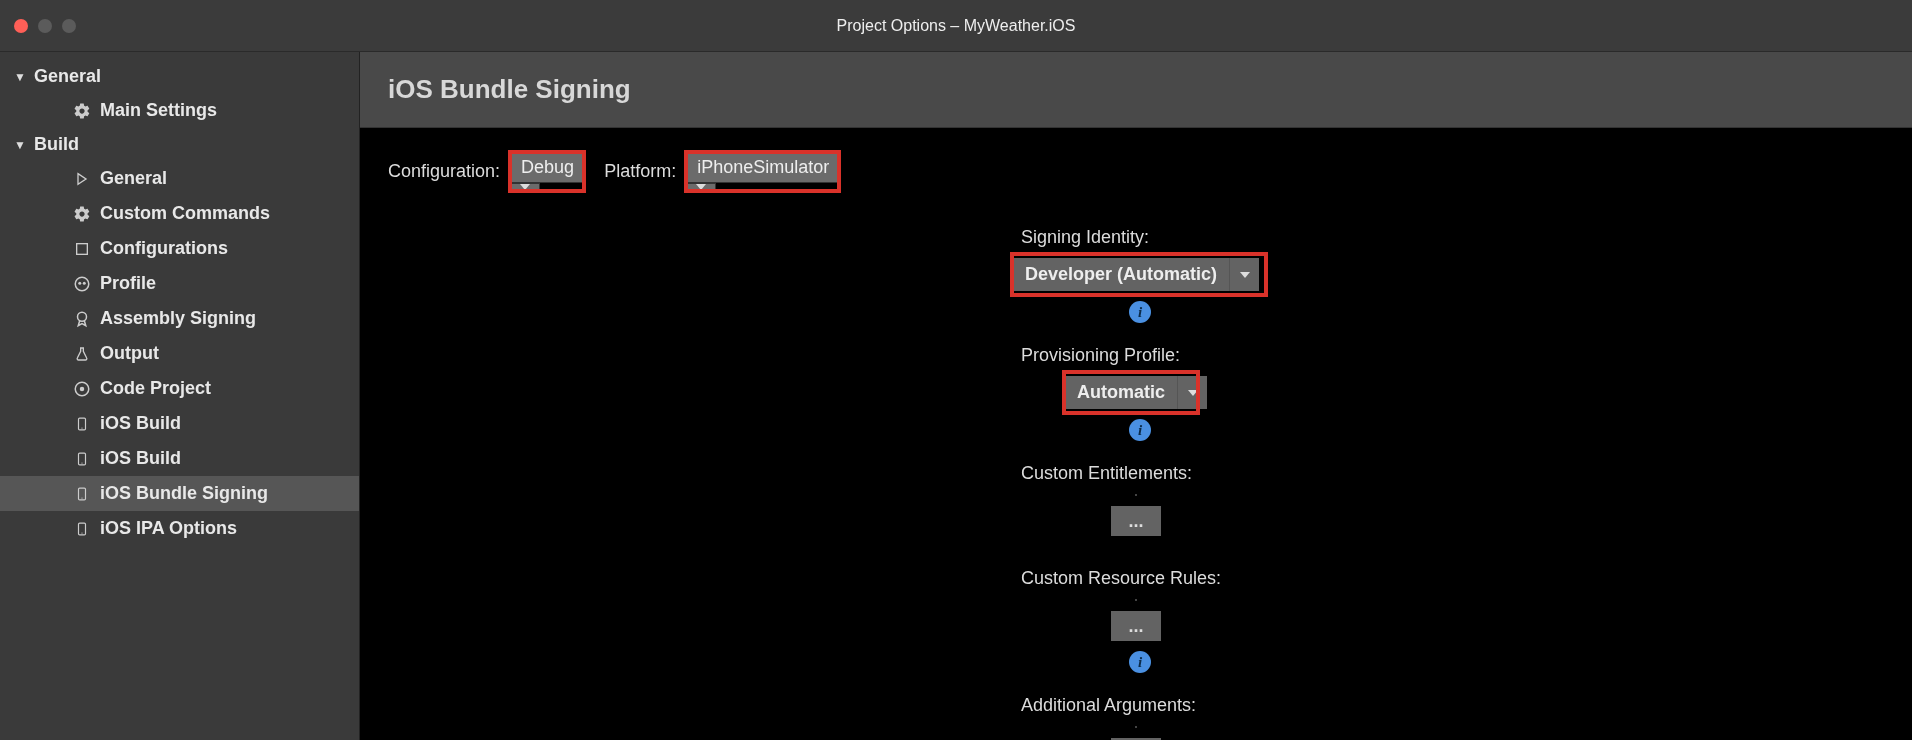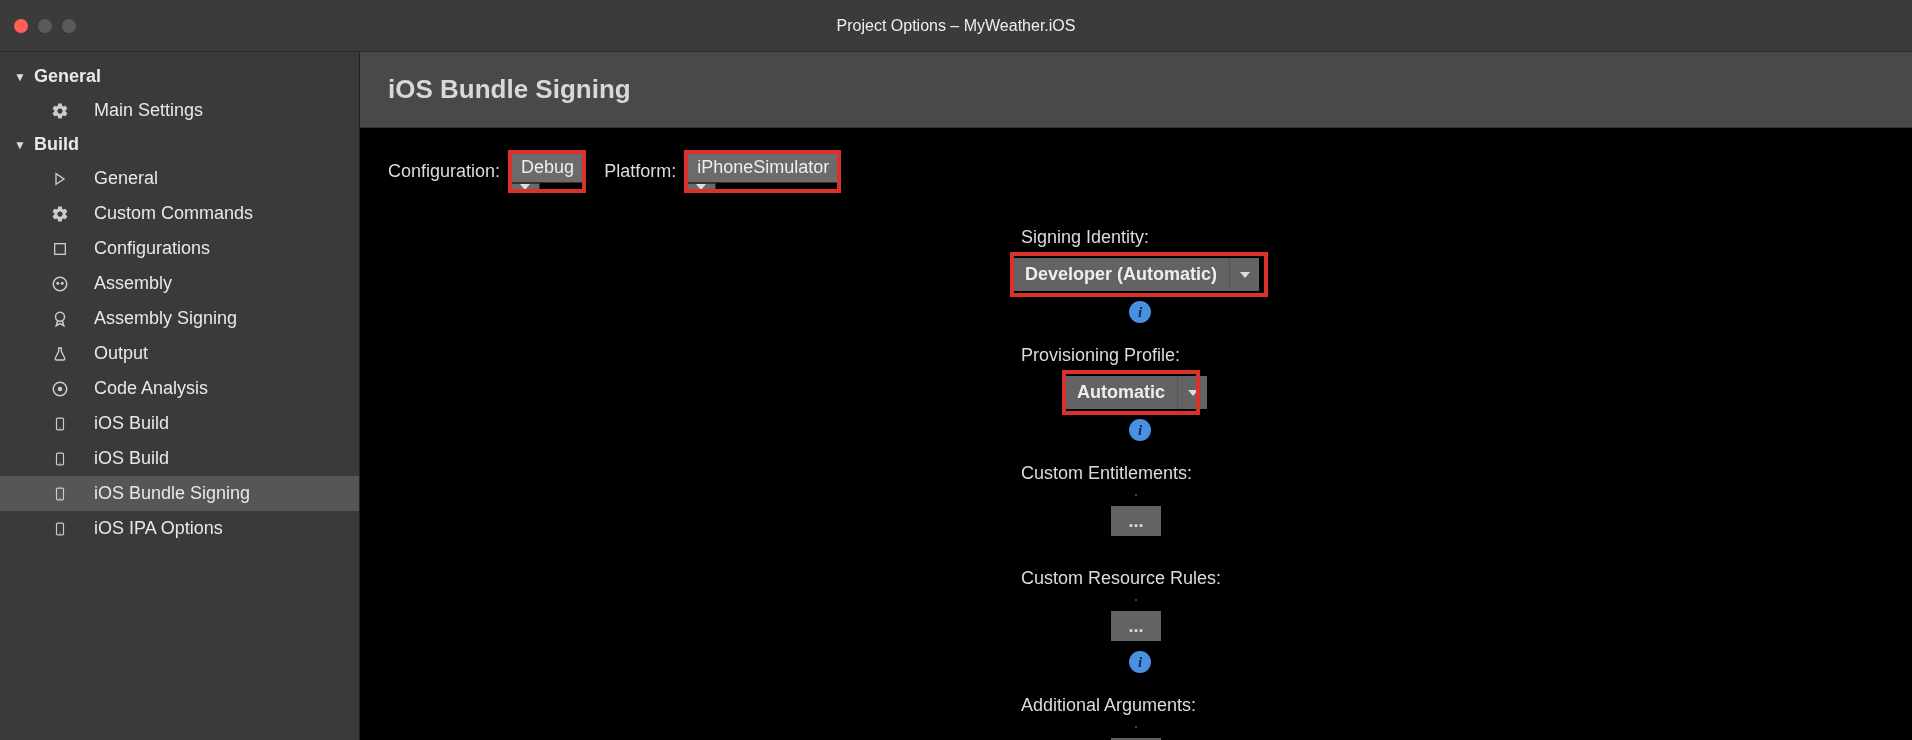--- a/index.html
+++ b/index.html
@@ -8,21 +8,21 @@
   .titlebar { height: 52px; background: #3b3b3b; display: flex; align-items: center; position: relative; border-bottom: 1px solid #2a2a2a;}
   .traffic { display: flex; gap: 10px; padding-left: 14px; }
   .tl { width: 14px; height: 14px; border-radius: 50%; }
   .title { position: absolute; left: 50%; transform: translateX(-50%); color: #eee; font-size: 16px; }
 
   .main { display: flex; height: calc(100% - 34px); }
 
   .sidebar { width: 360px; background: #3a3a3a; border-right: 1px solid #222; padding-top: 8px; font-size: 18px; color: #e8e8e8;}
   .section-header { display: flex; align-items: center; padding: 6px 14px; font-weight: 600; gap: 8px; }
   .section-header .caret { font-size: 12px; color: #ddd; }
-  .item { display: flex; align-items: center; padding: 7px 10px 7px 50px; gap: 24px; cursor: default; font-weight: 400;}
+  .item { display: flex; align-items: center; padding: 7px 10px 7px 72px; gap: 8px; cursor: default; font-weight: 700;}
   .item.selected { background: #565656; }
   .icon { width: 20px; height: 20px; display: inline-flex; align-items: center; justify-content: center; fill: #ccc; color:#ccc;}
   svg { display:block }
 
   .content { flex: 1; background: #4a4a4a; display: flex; flex-direction: column; }
   .content-header { font-size: 26px; font-weight: 600; color: #d8d8d8; padding: 22px 28px; background:#494949; border-bottom:1px solid #333;}
   .form { padding: 24px 28px; background:#000000; flex:1; font-size:18px; color:#dcdcdc;}
   .row { display: flex; align-items: center; margin-bottom: 22px; gap: 10px; flex-direction: column; }
   .row .label { white-space: nowrap; }
   .toprow { display:flex; align-items:center; gap:10px; margin-bottom: 36px;}
@@ -104,21 +104,21 @@
         <span>Configurations</span>
       </div>
     <div class="item">
         <span class="icon">
           <svg width="18" height="18" viewBox="0 0 24 24">
             <circle cx="12" cy="12" r="9" fill="none" stroke="#ccc" stroke-width="2"></circle>
             <circle cx="9" cy="11" r="2" fill="#ccc"></circle>
             <circle cx="15" cy="11" r="2" fill="#ccc"></circle>
           </svg>
         </span>
-        <span>Assembly</span>
+        <span>Profile</span>
       </div>
     <div class="item">
         <span class="icon">
           <svg width="18" height="18" viewBox="0 0 24 24">
             <circle cx="12" cy="9" r="6" fill="none" stroke="#ccc" stroke-width="2"></circle>
             <path d="M9 14l-2 7 5-3 5 3-2-7" fill="none" stroke="#ccc" stroke-width="2"></path>
           </svg>
         </span>
         <span>Assembly Signing</span>
       </div>
@@ -130,21 +130,21 @@
         </span>
         <span>Output</span>
       </div>
     <div class="item">
         <span class="icon">
           <svg width="18" height="18" viewBox="0 0 24 24">
             <circle cx="12" cy="12" r="9" fill="none" stroke="#ccc" stroke-width="2"></circle>
             <circle cx="12" cy="12" r="3" fill="#ccc"></circle>
           </svg>
         </span>
-        <span>Code Analysis</span>
+        <span>Code Project</span>
       </div>
     <div class="item">
         <span class="icon">
           <svg width="14" height="20" viewBox="0 0 24 24">
             <rect x="6" y="2" width="12" height="20" rx="2" fill="none" stroke="#ccc" stroke-width="2"></rect>
             <circle cx="12" cy="19" r="1" fill="#ccc"></circle>
           </svg>
         </span>
         <span>iOS Build</span>
       </div>

